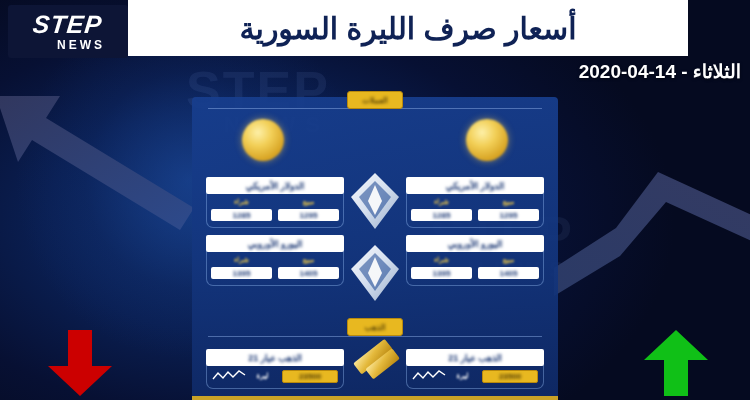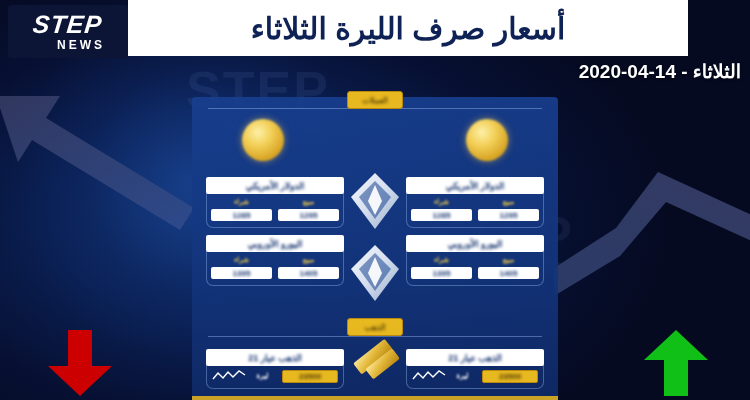--- a/index.html
+++ b/index.html
@@ -274,21 +274,21 @@
 <svg class="status-arrow arrow-up" viewBox="0 0 76 70">
   <path d="M38 2 L70 32 L50 32 L50 68 L26 68 L26 32 L6 32 Z" fill="#10c017"></path>
 </svg>
 
 <div id="logo">
   <div class="step">STEP</div>
   <div class="news">NEWS</div>
 </div>
 
 <div id="title-bar">
-  <div class="title">أسعار صرف الليرة الثلاثاء</div>
+  <div class="title">أسعار صرف الليرة السورية</div>
 </div>
 
 <div id="date-line">الثلاثاء - 14-04-2020</div>
 
 <div id="panel">
 
   <div class="divider div-top"></div>
   <div class="sec-badge badge-top">
     <span>العملات</span>
   </div>

